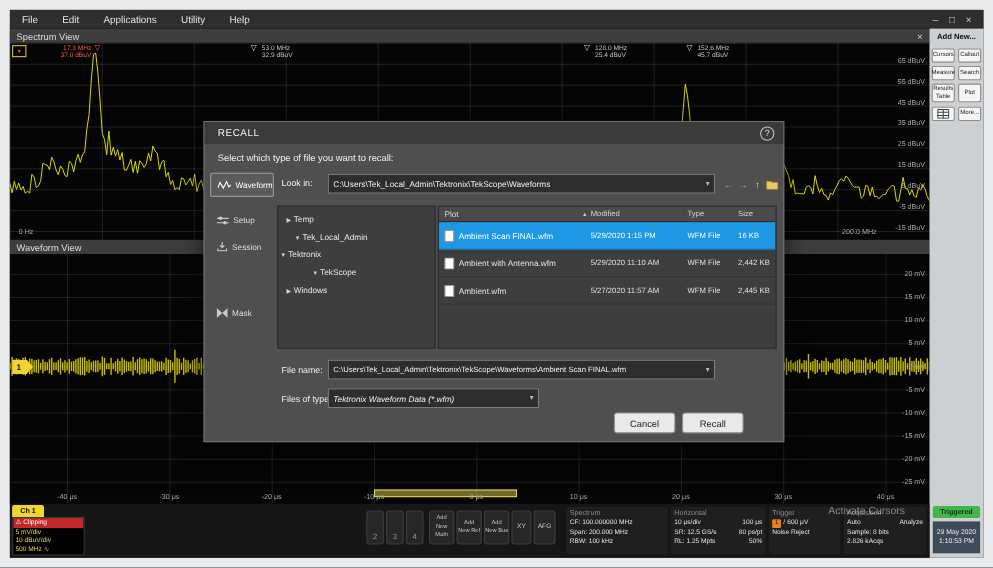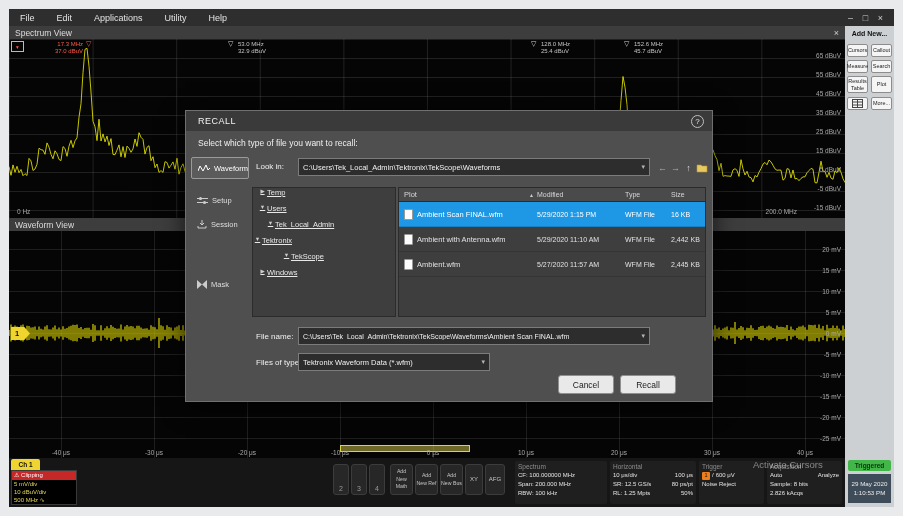--- a/index.html
+++ b/index.html
@@ -24,21 +24,21 @@
   
   #sidebar{left:845px;top:26px;width:49px;height:481px;background:#ccd0d2;}
   .sbtn{position:absolute;width:21px;background:#f5f5f5;border:1px solid #8d8d8d;border-radius:2px;font-size:5.5px;line-height:1.15;color:#1d1d1d;display:flex;align-items:center;justify-content:center;text-align:center;}
   
   #modal{left:185px;top:110px;width:528px;height:292px;background:#4f4f4f;border:1px solid #707070;box-shadow:0 5px 22px rgba(0,0,0,.65);z-index:50;}
   #modal-header{position:absolute;left:0;top:0;right:0;height:20px;background:#3a3a3a;display:flex;align-items:center;}
   .field{position:absolute;background:#2d2d2d;border:1px solid #7c7c7c;color:#f0f0f0;font-size:7.5px;display:flex;align-items:center;padding:0 4px;overflow:hidden;white-space:nowrap;}
   .caret{margin-left:auto;color:#b5b5b5;font-size:7px;padding-left:3px;}
   .pane{position:absolute;background:#3e3e3e;border:1px solid #2b2b2b;overflow:hidden;}
   .pane-hd{height:14px;background:#4a4a4a;border-bottom:1px solid #2b2b2b;display:flex;align-items:center;color:#d6d6d6;font-size:7.5px;}
-  .trow{display:flex;align-items:flex-start;height:16px;font-size:7.5px;color:#e8e8e8;white-space:nowrap;text-decoration:underline;}
+  .trow{display:flex;align-items:flex-end;height:16px;font-size:7.5px;color:#e8e8e8;white-space:nowrap;}
   .texp{width:9px;text-align:center;font-size:5.5px;color:#cfcfcf;flex:none;}
   .frow{display:flex;align-items:center;height:25px;font-size:7.5px;color:#e0e0e0;border-bottom:1px solid rgba(0,0,0,.15);}
   .c-name{width:138px;display:flex;align-items:center;padding-left:5px;overflow:hidden;white-space:nowrap;}
   .c-mod{width:88px;font-size:7px;white-space:nowrap;}
   .c-type{width:46px;font-size:7px;white-space:nowrap;}
   .c-size{width:34px;font-size:7px;white-space:nowrap;}
   .file-ico{width:9px;height:11px;background:#fdfdfd;border:1px solid #9a9a9a;border-radius:1px;margin-right:4px;flex:none;}
   .row-sel{background:#1e97e4;color:#fff;}
   .mtab{position:absolute;display:flex;align-items:center;gap:4px;color:#dedede;font-size:7.5px;padding-left:6px;height:18px;}
   .mbtn{position:absolute;width:56px;height:19px;background:#e9e9e9;border:1px solid #8f8f8f;border-radius:3px;color:#1b1b1b;font-size:8.5px;display:flex;align-items:center;justify-content:center;}
@@ -295,24 +295,20 @@
     <svg width="12" height="10" viewBox="0 0 12 10">
         <path d="M1 2 h4 l1 1 h5 v6 h-10 z" fill="#e8c860" stroke="#b89830" stroke-width="0.6"></path>
       </svg>
   </span>
 
   <div class="pane" style="left:66px;top:76px;width:144px;height:130px;">
     <div class="trow" style="padding-left:5px;">
       <span class="texp">▶</span>
       <span>Temp</span>
     </div>
-    <div class="trow" style="padding-left:5px;">
-      <span class="texp">▼</span>
-      <span>Users</span>
-    </div>
     <div class="trow" style="padding-left:13px;">
       <span class="texp">▼</span>
       <span>Tek_Local_Admin</span>
     </div>
     <div class="trow" style="">
       <span class="texp">▼</span>
       <span>Tektronix</span>
     </div>
     <div class="trow" style="padding-left:29px;">
       <span class="texp">▼</span>
@@ -363,19 +359,19 @@
     </div>
   </div>
 
   <div class="abs" style="left:70px;top:221px;font-size:8px;color:#f0f0f0;">File name:</div>
   <div class="field" style="left:112px;top:216px;width:352px;height:18px;">
     <span style="overflow:hidden;white-space:nowrap;font-size:7px;">C:\Users\Tek_Local_Admin\Tektronix\TekScope\Waveforms\Ambient Scan FINAL.wfm</span>
     <span class="caret">▾</span>
   </div>
   <div class="abs" style="left:70px;top:247px;font-size:8px;color:#f0f0f0;">Files of type:</div>
   <div class="field" style="left:112px;top:242px;width:192px;height:18px;">
-    <span style="overflow:hidden;white-space:nowrap;">Tektronix Waveform Data (*.wfm)</span>
+    <span style="overflow:hidden;white-space:nowrap;font-style:italic;">Tektronix Waveform Data (*.wfm)</span>
     <span class="caret">▾</span>
   </div>
 
   <div class="mbtn" style="left:372px;top:264px;">Cancel</div>
   <div class="mbtn" style="left:434px;top:264px;">Recall</div>
 </div>
 
 </body></html>

